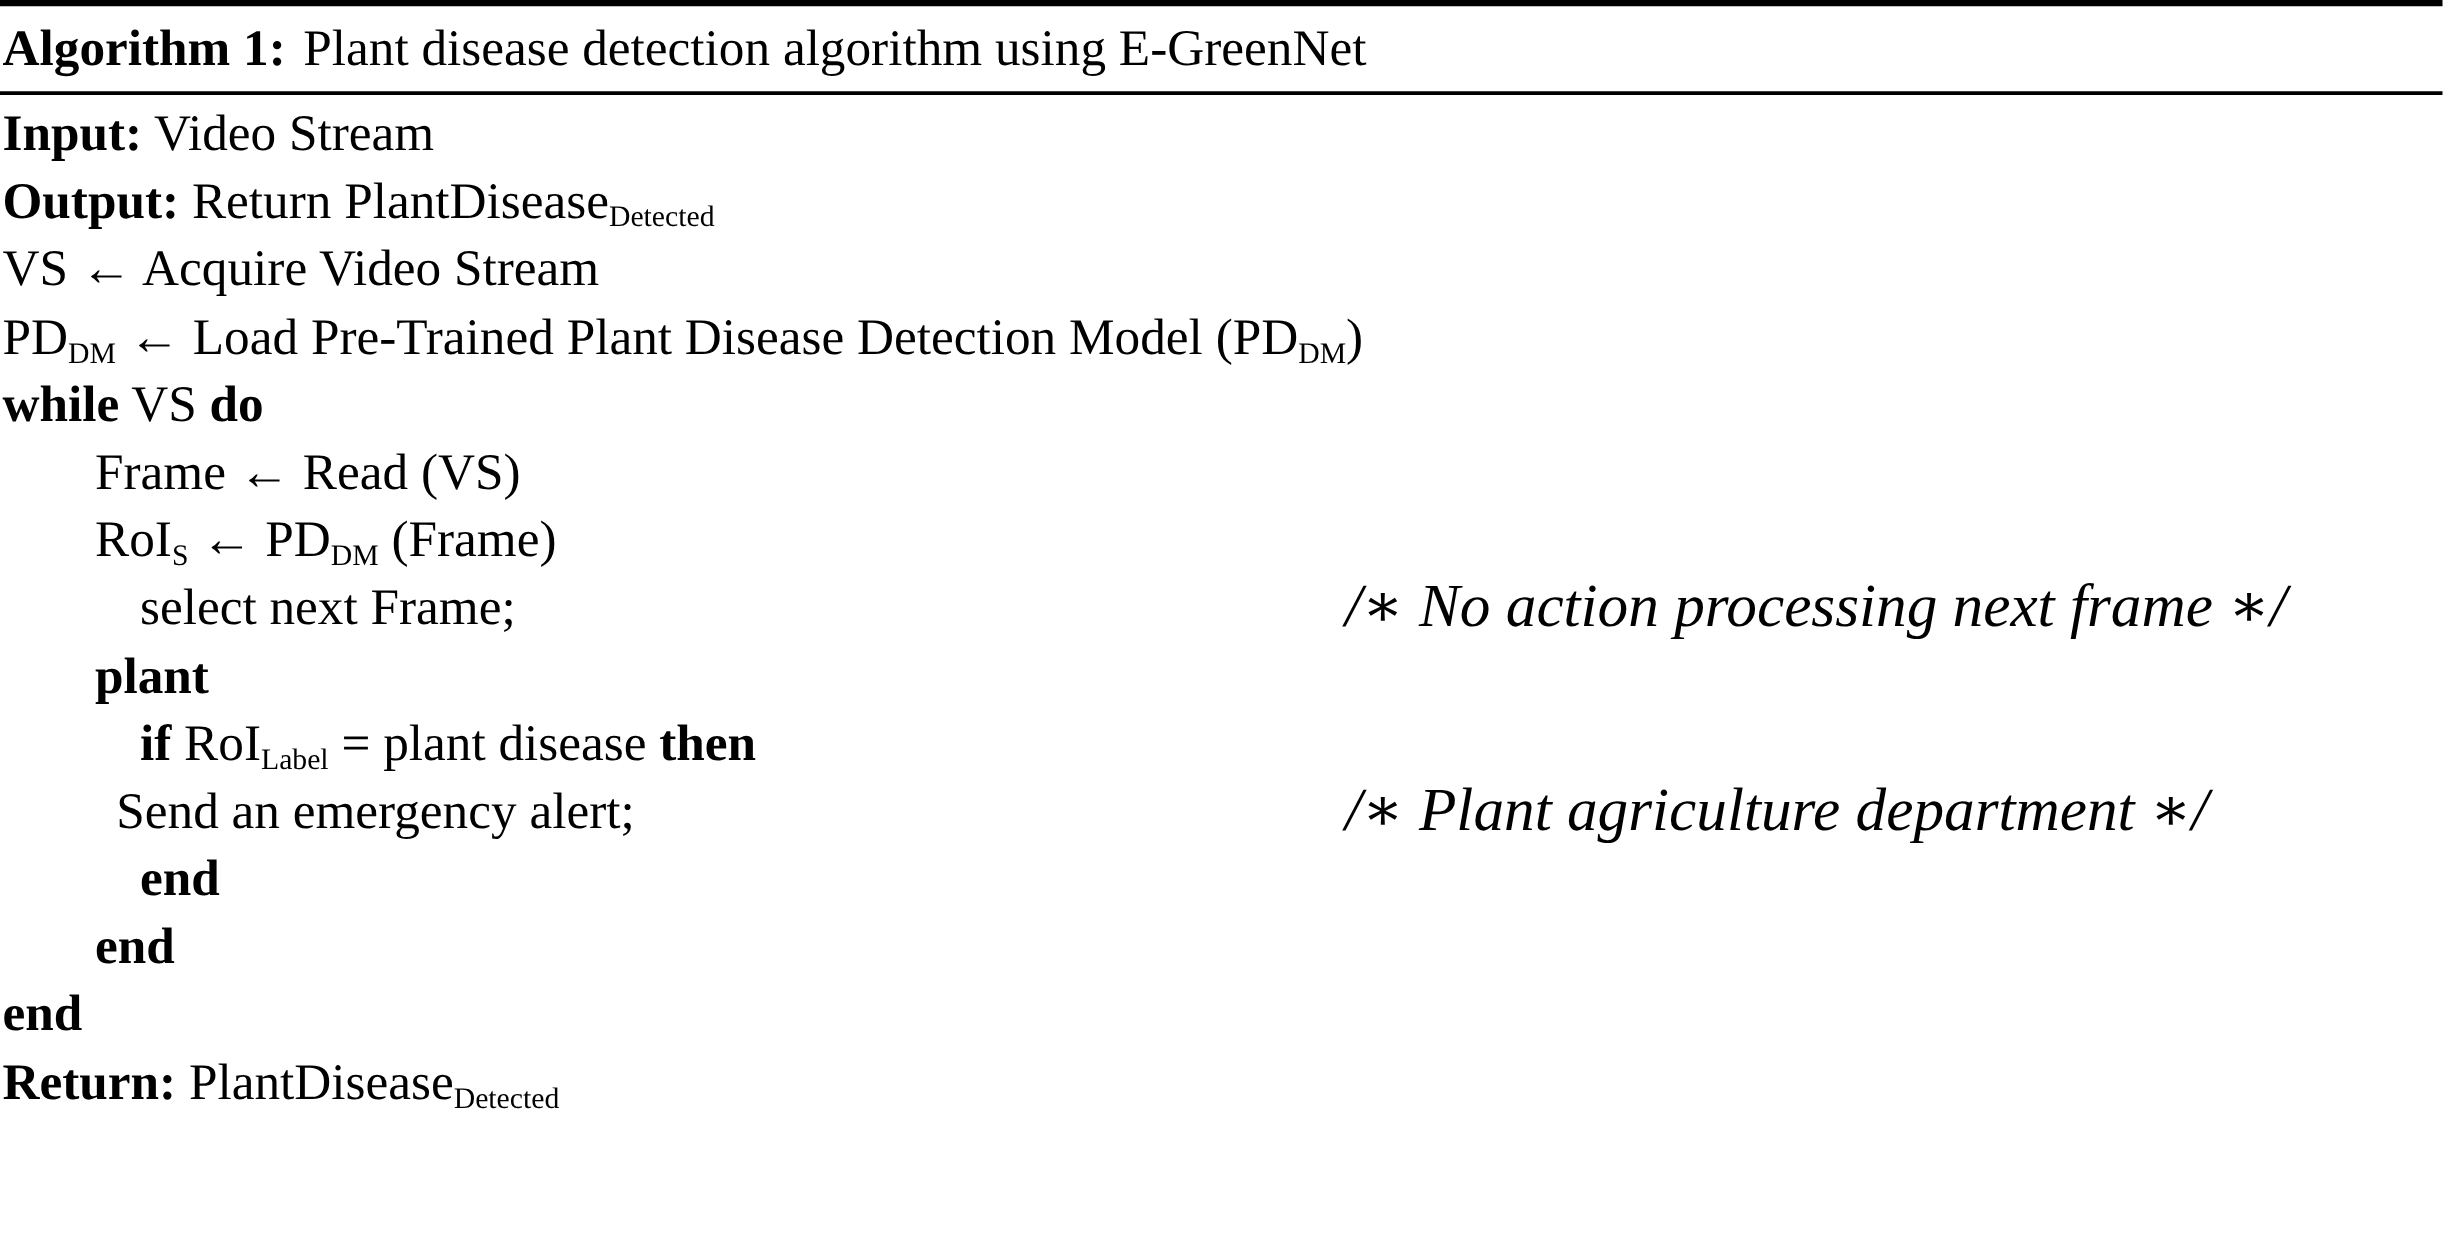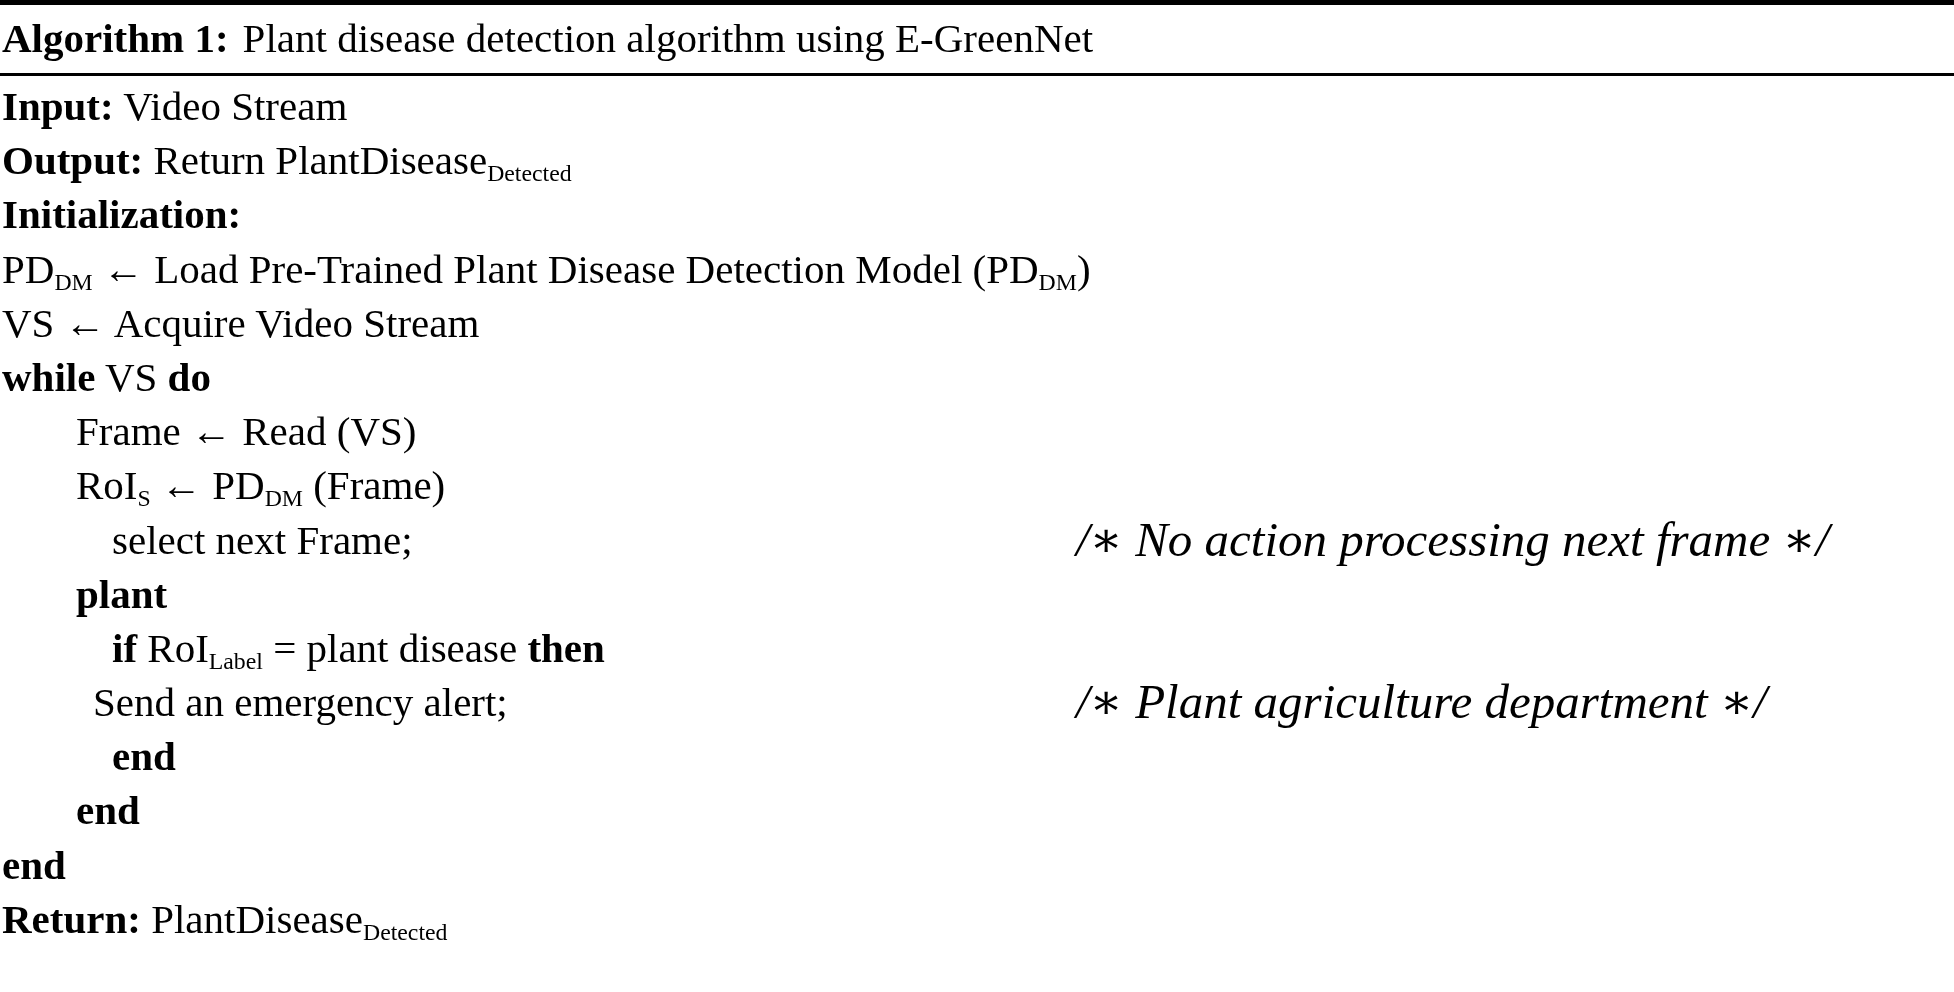--- a/index.html
+++ b/index.html
@@ -99,23 +99,22 @@
 
   <div class="caption">
     <span class="alg-label">Algorithm 1:</span><span class="alg-title">Plant disease detection algorithm using E-GreenNet</span>
   </div>
 
   <div class="rule-mid"></div>
 
   <div class="body" id="alg-body">
       <div class="line"><span class="kw">Input:</span><span> Video Stream</span></div>
       <div class="line"><span class="kw">Output:</span><span> Return PlantDisease</span><sub>Detected</sub></div>
-      <div class="line"><span class="kw">Initialization:</span></div>
+      <div class="line"><span>VS ← Acquire Video Stream</span></div>
       <div class="line"><span>PD</span><sub>DM</sub><span> ← Load Pre-Trained Plant Disease Detection Model (PD</span><sub>DM</sub><span>)</span></div>
-      <div class="line"><span>VS ← Acquire Video Stream</span></div>
       <div class="line"><span class="kw">while</span><span> VS </span><span class="kw">do</span></div>
       <div class="line ind1"><span>Frame ← Read (VS)</span></div>
       <div class="line ind1"><span>RoI</span><sub>S</sub><span> ← PD</span><sub>DM</sub><span> (Frame)</span></div>
       <div class="line ind2"><span>select next Frame;</span><span class="comment">/∗ No action processing next frame ∗/</span></div>
       <div class="line ind1"><span class="kw">plant</span></div>
       <div class="line ind2"><span class="kw">if</span><span> RoI</span><sub>Label</sub><span> = plant disease </span><span class="kw">then</span></div>
       <div class="line ind3"><span>Send an emergency alert;</span><span class="comment">/∗ Plant agriculture department ∗/</span></div>
       <div class="line ind2"><span class="kw">end</span></div>
       <div class="line ind1"><span class="kw">end</span></div>
       <div class="line"><span class="kw">end</span></div>

